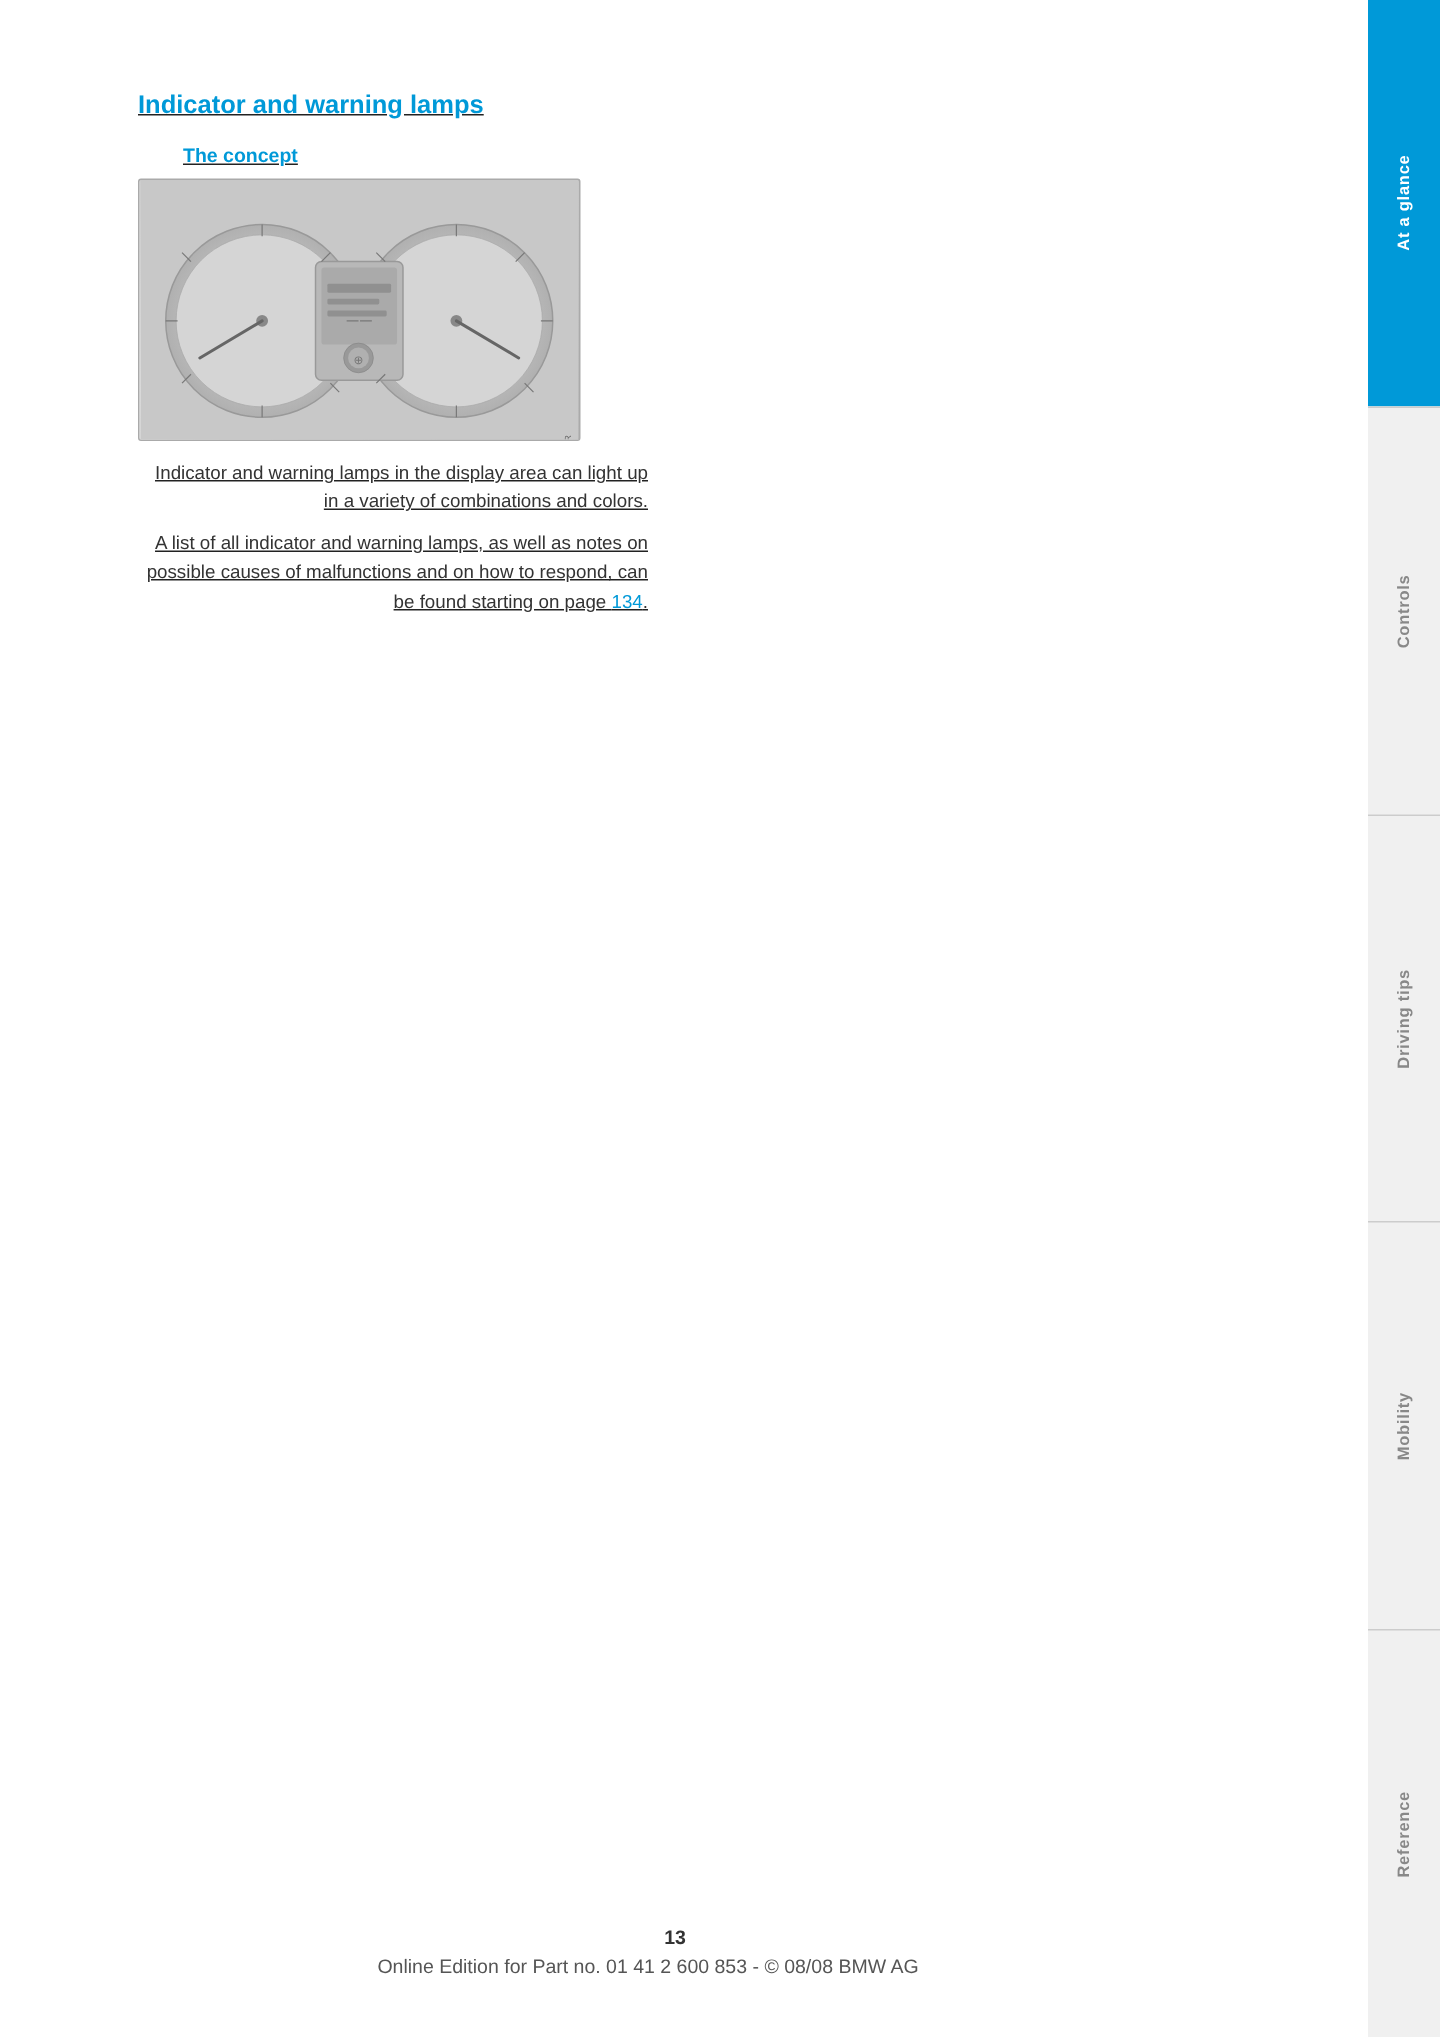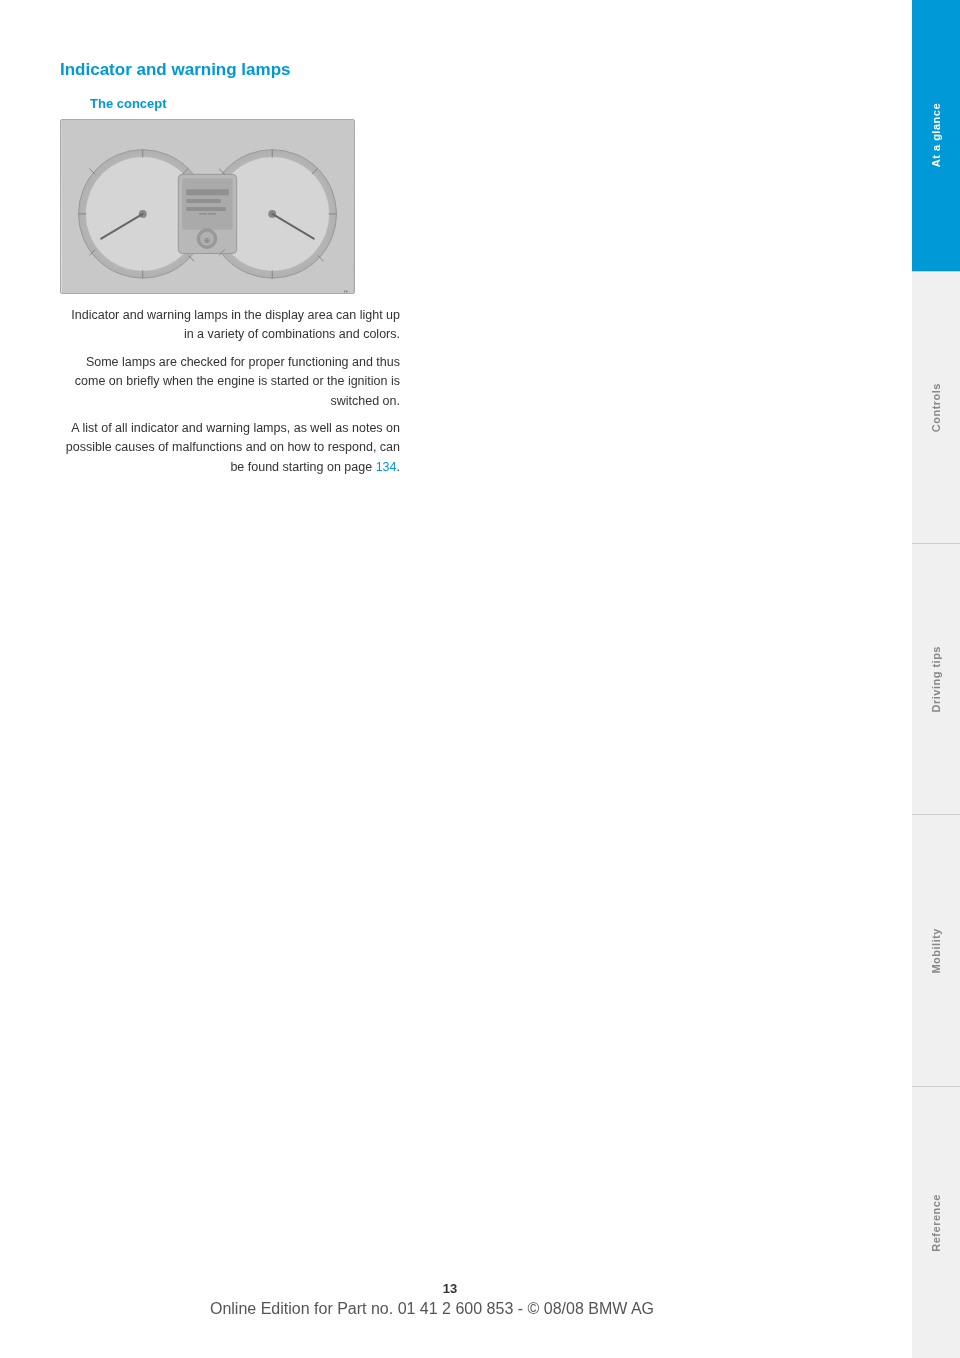--- a/index.html
+++ b/index.html
@@ -17,22 +17,23 @@
     .page-wrapper {
       display: flex;
       width: 960px;
       min-height: 1358px;
       position: relative;
     }
 
     
     .main-content {
       flex: 1;
-      padding: 60px 80px 60px 60px;
-      position: relative;
+      padding: 60px 80px 60px 92px;
+      position: relative;
+      text-decoration: underline;
     }
 
     
     .sidebar {
       width: 48px;
       display: flex;
       flex-direction: column;
       position: relative;
     }
 
@@ -137,21 +138,21 @@
 
     .footer-page-number {
       font-size: 13px;
       font-weight: bold;
       color: #333;
       margin-bottom: 4px;
       margin-left: 36px;
     }
 
     .footer-text {
-      font-size: 16px;
+      font-size: 13px;
       color: #555;
     }
   </style>
 </head>
 <body>
 
 <div class="page-wrapper">
 
   <div class="main-content">
 
@@ -221,21 +222,20 @@
           <line x1="259" y1="49" x2="253" y2="55"></line>
           <line x1="159" y1="137" x2="165" y2="131"></line>
         </g>
 
         <text x="290" y="172" text-anchor="end" font-size="6" fill="#666" transform="rotate(-90, 290, 172)">PIC2-L45-AR</text>
       </svg>
     </div>
 
     <p class="body-text">Indicator and warning lamps in the display area can light up in a variety of combinations and colors.</p>
 
-    <p class="body-text">Some lamps are checked for proper functioning and thus come on briefly when the engine is started or the ignition is switched on.</p>
 
 
     <p class="body-text">
       <span>A list of all indicator and warning lamps, as well as notes on possible causes of malfunctions and on how to respond, can be found starting on page </span><a class="page-link" href="#">134</a><span>.</span>
     </p>
 
     <div class="footer">
       <div class="footer-page-number">13</div>
       <div class="footer-text">Online Edition for Part no. 01 41 2 600 853 - © 08/08 BMW AG</div>
     </div>

